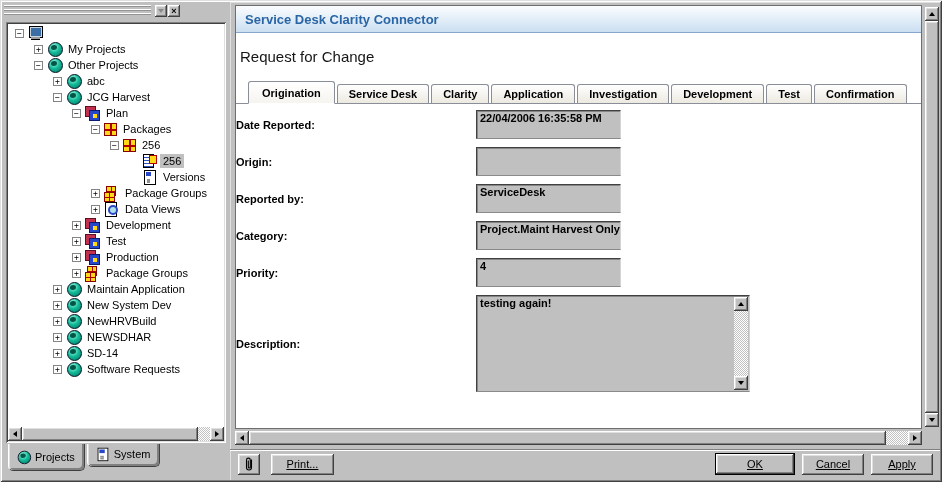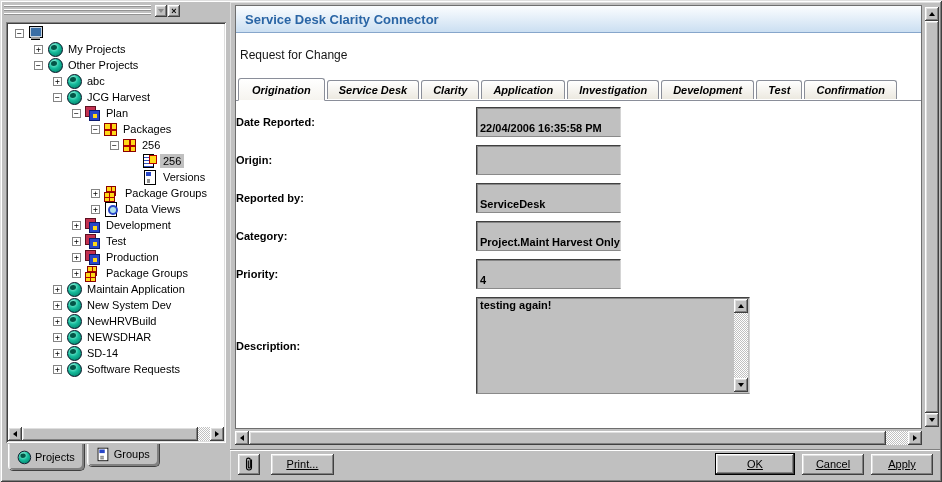--- a/index.html
+++ b/index.html
@@ -80,34 +80,34 @@
   .btab.inactive{height:23px;margin-top:0;margin-left:2px;padding-top:2px;}
 
   
   .right-panel{position:absolute;left:230px;top:2px;width:710px;height:478px;background:#c0c0c0;
                box-shadow:inset 1px 1px #dfdfdf;}
   .client{position:absolute;left:5px;top:3px;width:687px;height:424px;background:#fff;border:1px solid #6e6e6e;overflow:hidden;}
 
   .hdr{height:27px;line-height:27px;padding-left:9px;font-size:13px;font-weight:bold;color:var(--header-text,#2a65a5);
        background:linear-gradient(to bottom,var(--header-gradient-top,#fbfdff),var(--header-gradient-bottom,#cbdff2));
        border-bottom:1px solid var(--header-underline,#87a6cb);}
-  .page-title{margin:15px 0 0 4px;font-size:12px;color:#151515;}
-
-  .xtabs{display:flex;align-items:center;margin-top:16px;padding-left:2px;border-bottom:1px solid #8a8e99;font-style:italic;}
+  .page-title{margin:15px 0 0 4px;font-size:15px;color:#151515;}
+
+  .xtabs{display:flex;align-items:flex-end;margin-top:16px;padding-left:12px;border-bottom:1px solid #8a8e99;}
   .xtab{flex:none;padding:3px 11px;margin-right:2px;background:linear-gradient(#ffffff,#ece9e0);
         border:1px solid #8a8e99;border-bottom:none;border-radius:3px 3px 0 0;
         font-size:11px;font-weight:bold;color:#000;white-space:nowrap;}
   .xtab.active{padding:5px 13px 4px;background:linear-gradient(#ffffff,#f6f4ef);position:relative;margin-bottom:-1px;
         border-bottom:1px solid #fff;z-index:2;}
 
   .form{margin-top:6px;}
   .frow{display:flex;align-items:center;margin-bottom:8px;}
   .flabel{width:240px;flex:none;text-align:left;padding-right:5px;font-size:11px;font-weight:bold;color:#000;}
   .ffield{height:29px;width:145px;background:#c0c0c0;border:1px solid #404040;border-bottom-color:#8a8a8a;border-right-color:#d4d4d4;
-          box-shadow:inset 1px 1px 0 #868686;font-size:11px;font-weight:bold;color:#000;padding:14px 3px;line-height:13px;
+          box-shadow:inset 1px 1px 0 #868686;font-size:11px;font-weight:bold;color:#000;padding:1px 3px;line-height:13px;
           white-space:nowrap;overflow:hidden;}
   .ffield.short{width:68px;}
   .frow.desc{align-items:center;margin-top:2px;}
   .desc-box{position:relative;width:274px;height:97px;background:#c0c0c0;border:1px solid #404040;border-bottom-color:#8a8a8a;border-right-color:#d4d4d4;
             box-shadow:inset 1px 1px 0 #868686;padding-left:32px;}
   .desc-text{position:absolute;left:3px;top:1px;right:16px;font-size:11px;font-weight:bold;color:#000;}
   .desc-sb{position:absolute;right:1px;top:1px;bottom:1px;width:14px;display:flex;flex-direction:column;}
   .desc-sb .track{flex:1;}
 
   .vscroll{position:absolute;left:695px;top:5px;width:14px;height:420px;display:flex;flex-direction:column;}
@@ -267,21 +267,21 @@
       </div>
     </div>
 
     <div class="panel-tabs">
       <div class="btab active">
         <span class="ticon i-globe"></span>
         <span>Projects</span>
       </div>
       <div class="btab inactive">
         <span class="ticon i-file"></span>
-        <span>Groups</span>
+        <span>System</span>
       </div>
     </div>
   </div>
 
   <div class="right-panel">
 
     <div class="client">
       <div class="hdr">Service Desk Clarity Connector</div>
       <div class="page-title">Request for Change</div>
 

